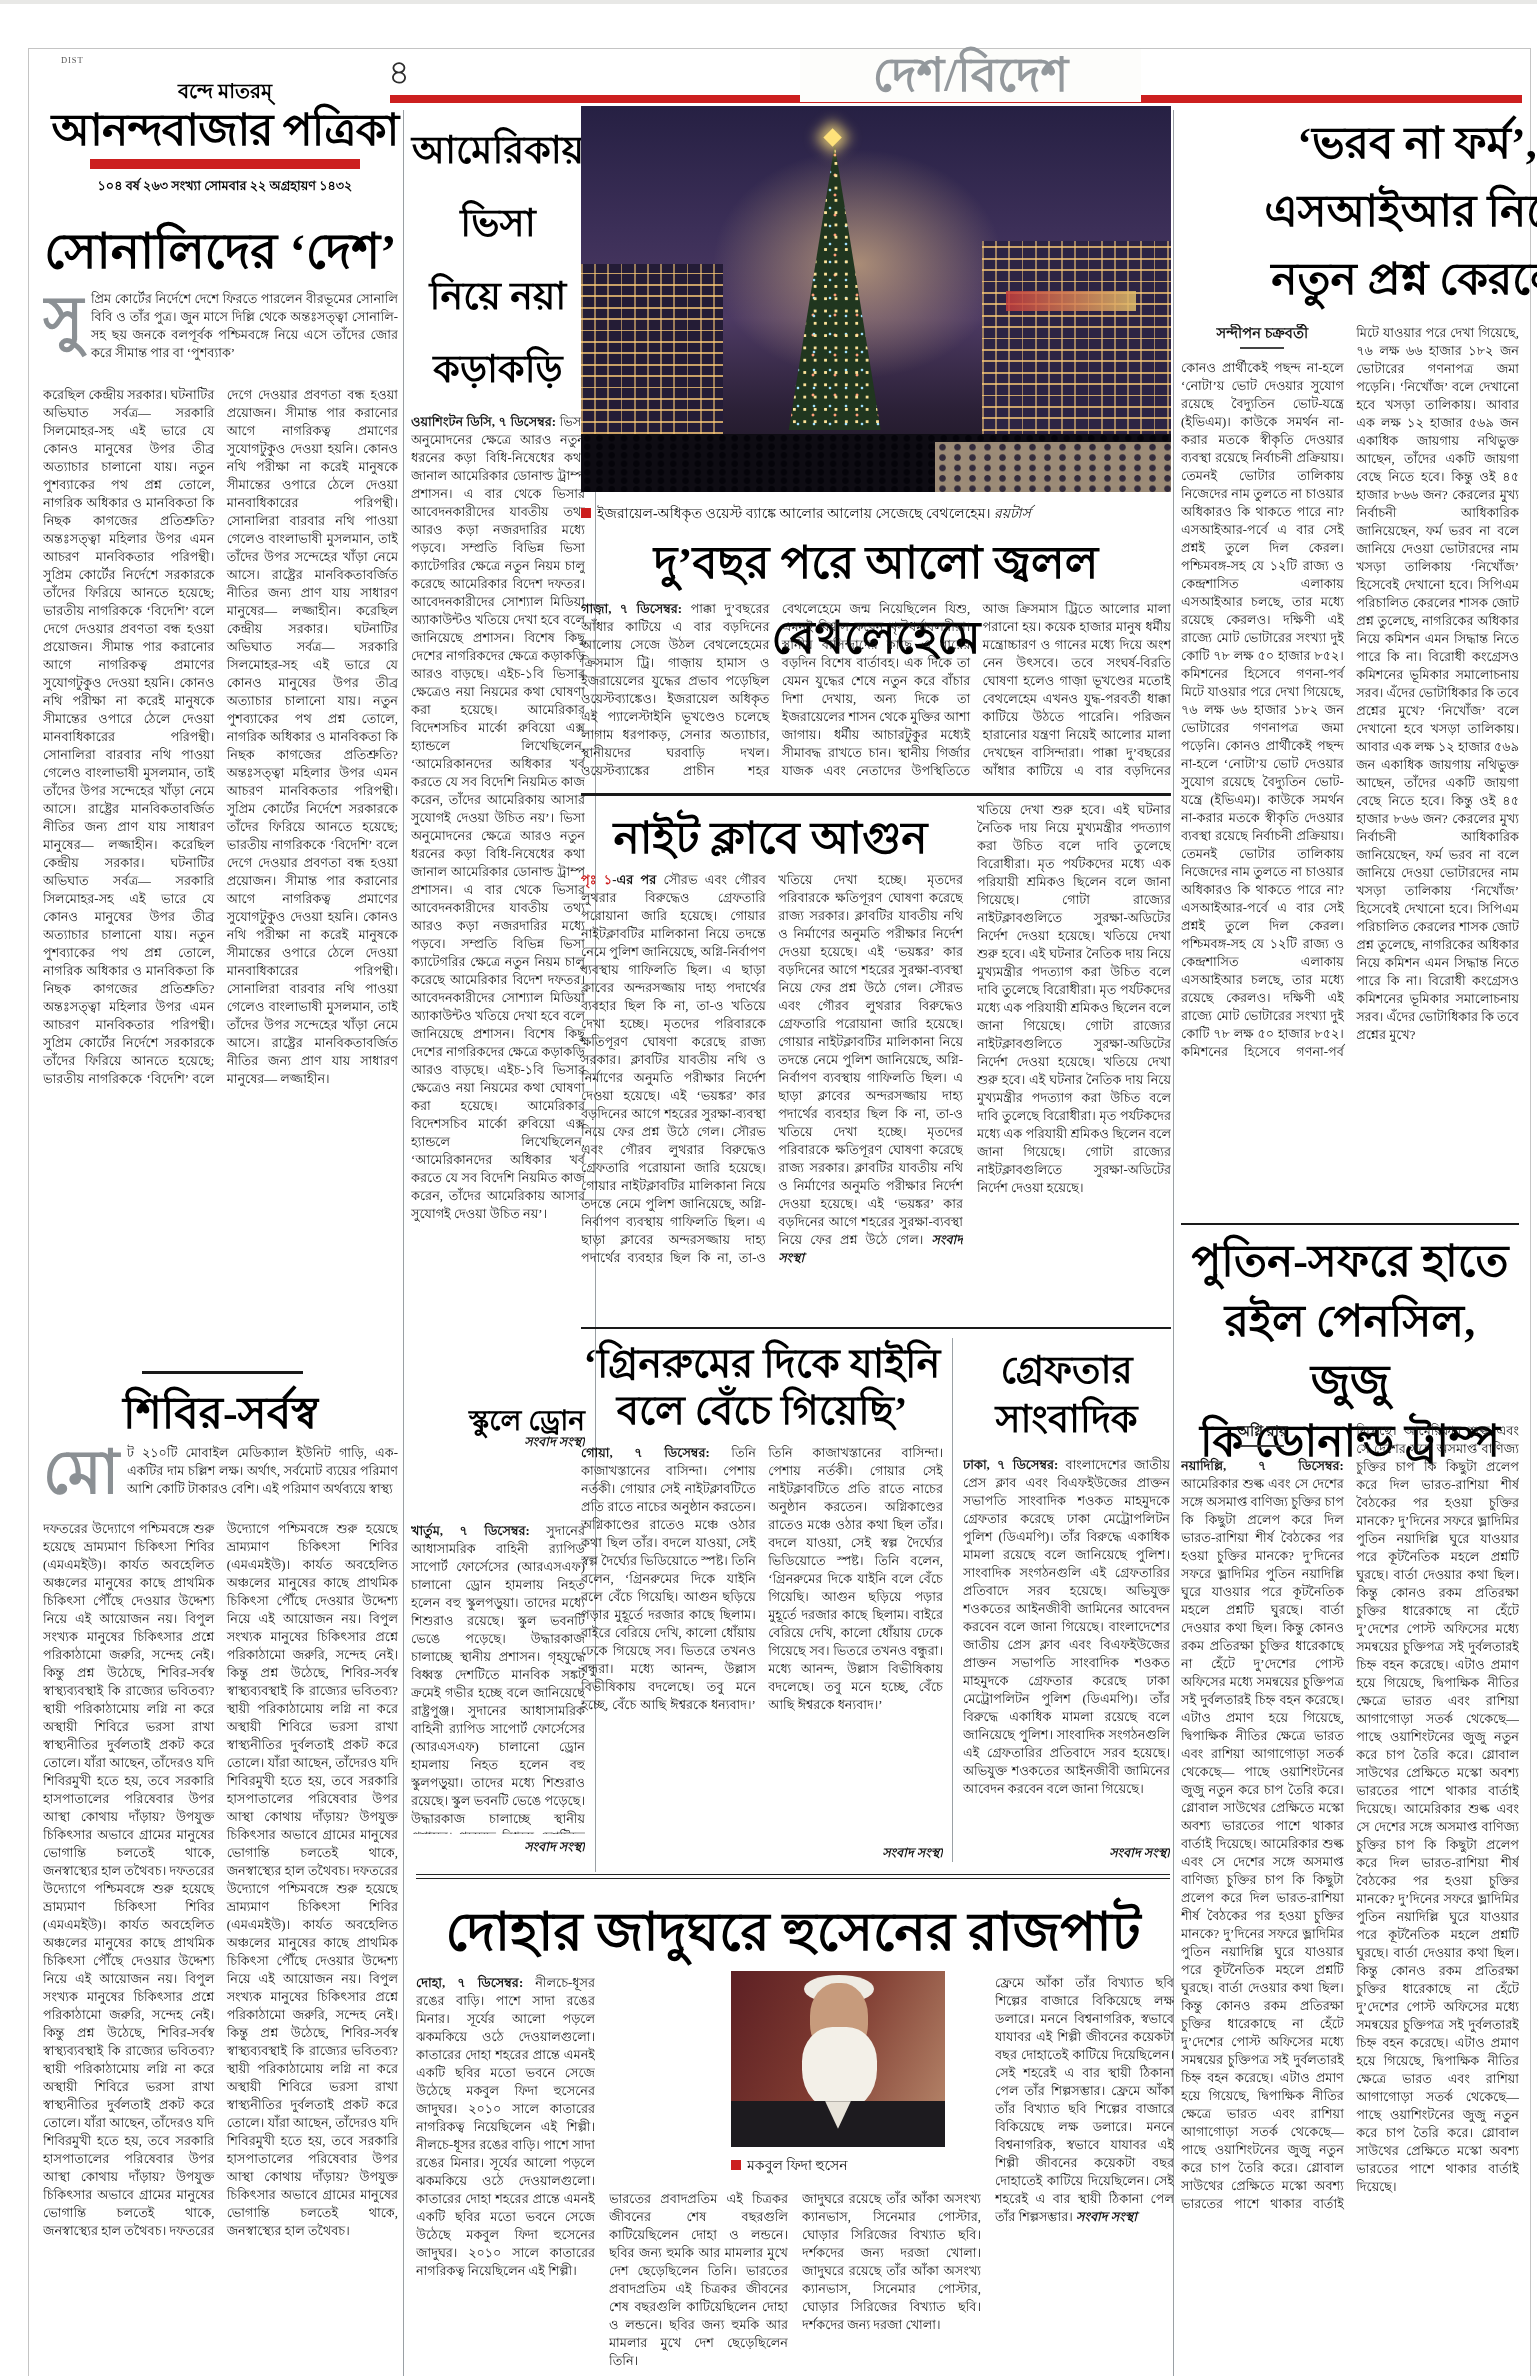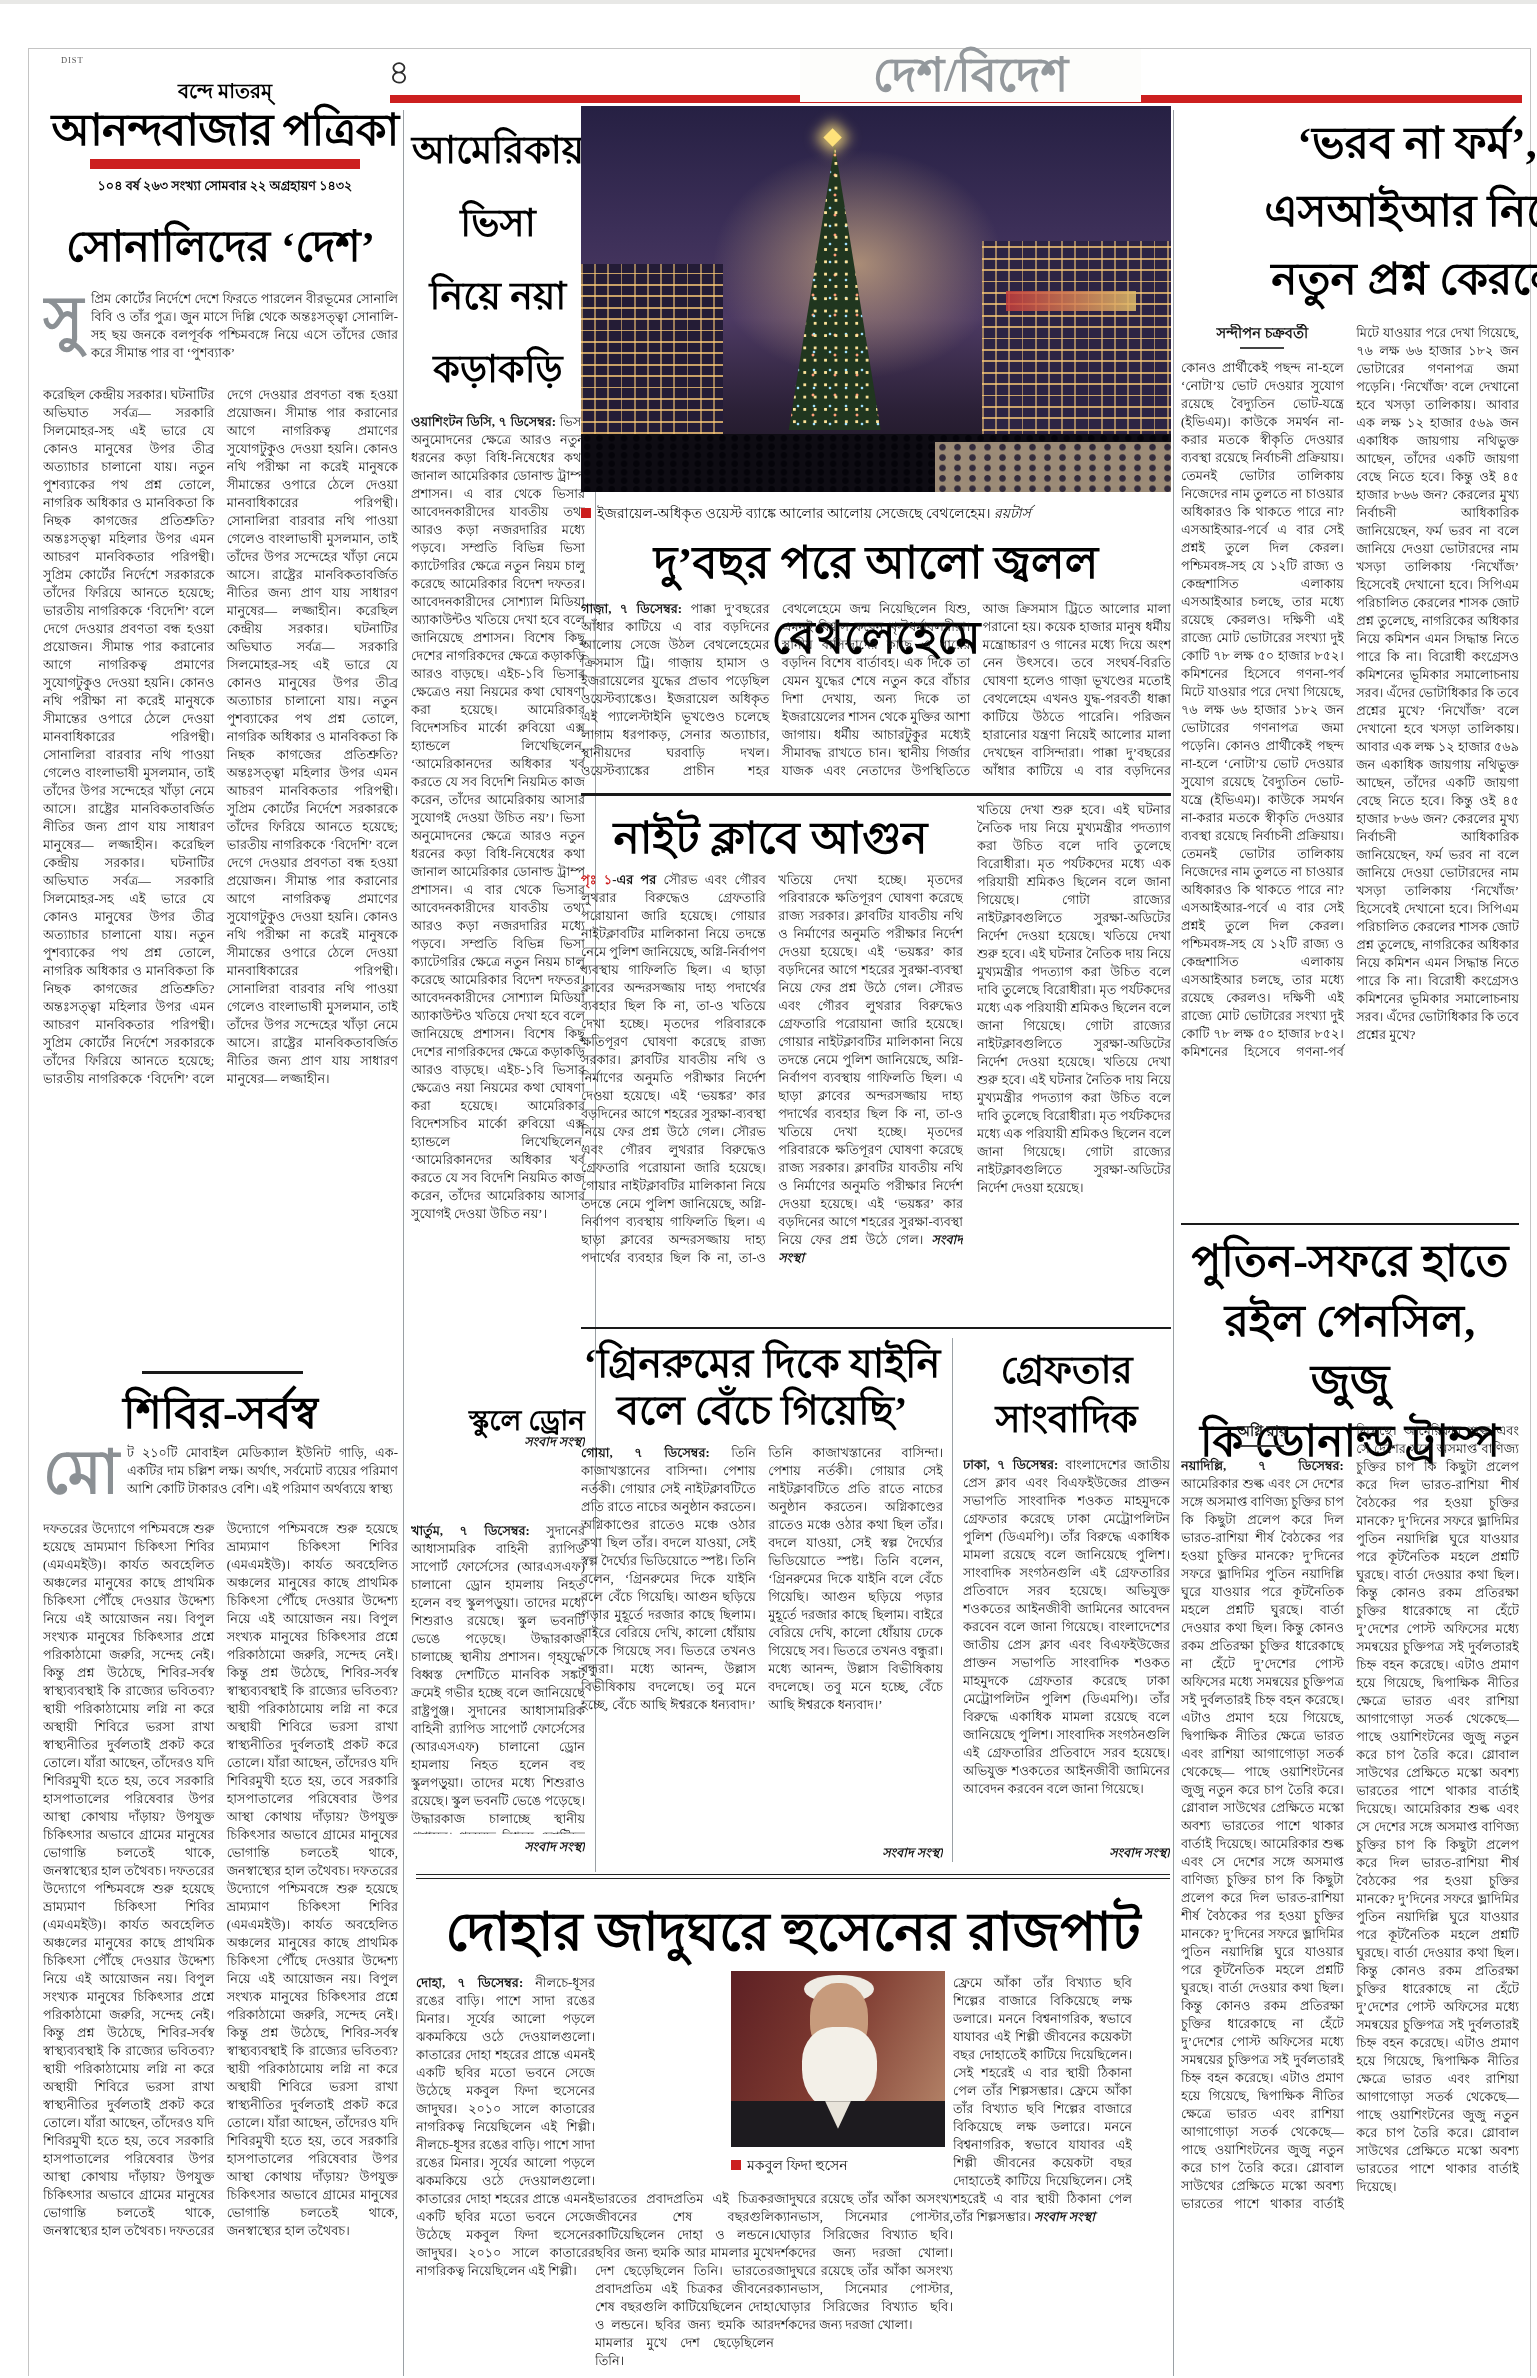--- a/index.html
+++ b/index.html
@@ -65,21 +65,21 @@
   <div class="abs h" style="left:43px;top:172px;width:364px;font-size:12.8px;">১০৪ বর্ষ ২৬৩ সংখ্যা সোমবার ২২ অগ্রহায়ণ ১৪৩২</div>
 
   <div class="abs" style="left:388px;top:42px;font-size:34px;color:#2c2c2c;">৪</div>
   <div class="abs" style="left:390px;top:91px;width:1132px;height:7.6px;background:#cc1f1f;"></div>
   <div class="abs h" style="left:800px;top:45px;width:341px;height:53px;font-size:47px;color:#93989c;background:#fdfdfb;line-height:53px;">দেশ/বিদেশ</div>
 
   <div class="vline" style="left:403px;top:106px;height:2266px;"></div>
   <div class="vline" style="left:595px;top:106px;height:1762px;"></div>
   <div class="vline" style="left:1173px;top:106px;height:2266px;"></div>
 
-  <div class="abs h" style="left:43px;top:210px;width:355px;font-size:43px;">সোনালিদের ‘দেশ’</div>
+  <div class="abs h" style="left:43px;top:210px;width:355px;font-size:49px;">সোনালিদের ‘দেশ’</div>
   <div class="abs b" style="left:43px;top:286px;width:355px;height:93px;">
     <span class="dropcap">সু</span><span>প্রিম কোর্টের নির্দেশে দেশে ফিরতে পারলেন বীরভূমের সোনালি বিবি ও তাঁর পুত্র। জুন মাসে দিল্লি থেকে অন্তঃসত্ত্বা সোনালি-সহ ছয় জনকে বলপূর্বক পশ্চিমবঙ্গে নিয়ে এসে তাঁদের জোর করে সীমান্ত পার বা ‘পুশব্যাক’</span>
   </div>
   <div class="abs b cols2" style="left:43px;top:382px;width:355px;height:973px;">
     <span>করেছিল কেন্দ্রীয় সরকার। ঘটনাটির অভিঘাত সর্বত্র— সরকারি সিলমোহর-সহ এই ভারে যে কোনও মানুষের উপর তীব্র অত্যাচার চালানো যায়। নতুন পুশব্যাকের পথ প্রশ্ন তোলে, নাগরিক অধিকার ও মানবিকতা কি নিছক কাগজের প্রতিশ্রুতি? অন্তঃসত্ত্বা মহিলার উপর এমন আচরণ মানবিকতার পরিপন্থী। সুপ্রিম কোর্টের নির্দেশে সরকারকে তাঁদের ফিরিয়ে আনতে হয়েছে; ভারতীয় নাগরিককে ‘বিদেশি’ বলে দেগে দেওয়ার প্রবণতা বন্ধ হওয়া প্রয়োজন। সীমান্ত পার করানোর আগে নাগরিকত্ব প্রমাণের সুযোগটুকুও দেওয়া হয়নি। কোনও নথি পরীক্ষা না করেই মানুষকে সীমান্তের ওপারে ঠেলে দেওয়া মানবাধিকারের পরিপন্থী। সোনালিরা বারবার নথি পাওয়া গেলেও বাংলাভাষী মুসলমান, তাই তাঁদের উপর সন্দেহের খাঁড়া নেমে আসে। রাষ্ট্রের মানবিকতাবর্জিত নীতির জন্য প্রাণ যায় সাধারণ মানুষের— লজ্জাহীন। করেছিল কেন্দ্রীয় সরকার। ঘটনাটির অভিঘাত সর্বত্র— সরকারি সিলমোহর-সহ এই ভারে যে কোনও মানুষের উপর তীব্র অত্যাচার চালানো যায়। নতুন পুশব্যাকের পথ প্রশ্ন তোলে, নাগরিক অধিকার ও মানবিকতা কি নিছক কাগজের প্রতিশ্রুতি? অন্তঃসত্ত্বা মহিলার উপর এমন আচরণ মানবিকতার পরিপন্থী। সুপ্রিম কোর্টের নির্দেশে সরকারকে তাঁদের ফিরিয়ে আনতে হয়েছে; ভারতীয় নাগরিককে ‘বিদেশি’ বলে দেগে দেওয়ার প্রবণতা বন্ধ হওয়া প্রয়োজন। সীমান্ত পার করানোর আগে নাগরিকত্ব প্রমাণের সুযোগটুকুও দেওয়া হয়নি। কোনও নথি পরীক্ষা না করেই মানুষকে সীমান্তের ওপারে ঠেলে দেওয়া মানবাধিকারের পরিপন্থী। সোনালিরা বারবার নথি পাওয়া গেলেও বাংলাভাষী মুসলমান, তাই তাঁদের উপর সন্দেহের খাঁড়া নেমে আসে। রাষ্ট্রের মানবিকতাবর্জিত নীতির জন্য প্রাণ যায় সাধারণ মানুষের— লজ্জাহীন। করেছিল কেন্দ্রীয় সরকার। ঘটনাটির অভিঘাত সর্বত্র— সরকারি সিলমোহর-সহ এই ভারে যে কোনও মানুষের উপর তীব্র অত্যাচার চালানো যায়। নতুন পুশব্যাকের পথ প্রশ্ন তোলে, নাগরিক অধিকার ও মানবিকতা কি নিছক কাগজের প্রতিশ্রুতি? অন্তঃসত্ত্বা মহিলার উপর এমন আচরণ মানবিকতার পরিপন্থী। সুপ্রিম কোর্টের নির্দেশে সরকারকে তাঁদের ফিরিয়ে আনতে হয়েছে; ভারতীয় নাগরিককে ‘বিদেশি’ বলে দেগে দেওয়ার প্রবণতা বন্ধ হওয়া প্রয়োজন। সীমান্ত পার করানোর আগে নাগরিকত্ব প্রমাণের সুযোগটুকুও দেওয়া হয়নি। কোনও নথি পরীক্ষা না করেই মানুষকে সীমান্তের ওপারে ঠেলে দেওয়া মানবাধিকারের পরিপন্থী। সোনালিরা বারবার নথি পাওয়া গেলেও বাংলাভাষী মুসলমান, তাই তাঁদের উপর সন্দেহের খাঁড়া নেমে আসে। রাষ্ট্রের মানবিকতাবর্জিত নীতির জন্য প্রাণ যায় সাধারণ মানুষের— লজ্জাহীন।</span>
   </div>
 
   <div class="hline" style="left:142px;top:1367px;width:161px;height:2.8px;"></div>
   <div class="abs h" style="left:43px;top:1376px;width:355px;font-size:44px;">শিবির-সর্বস্ব</div>
   <div class="abs b" style="left:43px;top:1440px;width:355px;height:74px;">
@@ -164,21 +164,21 @@
   <div class="abs b" style="left:963px;top:1452px;width:207px;height:386px;">
     <span class="dl">ঢাকা, ৭ ডিসেম্বর:</span>
     <span>বাংলাদেশের জাতীয় প্রেস ক্লাব এবং বিএফইউজের প্রাক্তন সভাপতি সাংবাদিক শওকত মাহমুদকে গ্রেফতার করেছে ঢাকা মেট্রোপলিটন পুলিশ (ডিএমপি)। তাঁর বিরুদ্ধে একাধিক মামলা রয়েছে বলে জানিয়েছে পুলিশ। সাংবাদিক সংগঠনগুলি এই গ্রেফতারির প্রতিবাদে সরব হয়েছে। অভিযুক্ত শওকতের আইনজীবী জামিনের আবেদন করবেন বলে জানা গিয়েছে। বাংলাদেশের জাতীয় প্রেস ক্লাব এবং বিএফইউজের প্রাক্তন সভাপতি সাংবাদিক শওকত মাহমুদকে গ্রেফতার করেছে ঢাকা মেট্রোপলিটন পুলিশ (ডিএমপি)। তাঁর বিরুদ্ধে একাধিক মামলা রয়েছে বলে জানিয়েছে পুলিশ। সাংবাদিক সংগঠনগুলি এই গ্রেফতারির প্রতিবাদে সরব হয়েছে। অভিযুক্ত শওকতের আইনজীবী জামিনের আবেদন করবেন বলে জানা গিয়েছে।</span>
   </div>
   <div class="abs b" style="left:963px;top:1840px;width:207px;height:19px;">
     <span class="credit">সংবাদ সংস্থা</span>
   </div>
 
   <div class="abs" style="left:416px;top:1870px;width:754px;height:2.8px;border-top:1.9px solid #222;border-bottom:1.9px solid #222;"></div>
   <div class="abs h" style="left:416px;top:1887px;width:754px;font-size:53px;">দোহার জাদুঘরে হুসেনের রাজপাট</div>
-  <div class="abs" style="left:416px;top:1970px;width:754px;height:401px;display:flex;gap:0;">
+  <div class="abs" style="left:416px;top:1970px;width:754px;height:401px;display:flex;gap:14px;">
     <div class="b doha-col" style="height:401px;">
       <span class="dl">দোহা, ৭ ডিসেম্বর:</span>
       <span>নীলচে-ধূসর রঙের বাড়ি। পাশে সাদা রঙের মিনার। সূর্যের আলো পড়লে ঝকমকিয়ে ওঠে দেওয়ালগুলো। কাতারের দোহা শহরের প্রান্তে এমনই একটি ছবির মতো ভবনে সেজে উঠেছে মকবুল ফিদা হুসেনের জাদুঘর। ২০১০ সালে কাতারের নাগরিকত্ব নিয়েছিলেন এই শিল্পী। নীলচে-ধূসর রঙের বাড়ি। পাশে সাদা রঙের মিনার। সূর্যের আলো পড়লে ঝকমকিয়ে ওঠে দেওয়ালগুলো। কাতারের দোহা শহরের প্রান্তে এমনই একটি ছবির মতো ভবনে সেজে উঠেছে মকবুল ফিদা হুসেনের জাদুঘর। ২০১০ সালে কাতারের নাগরিকত্ব নিয়েছিলেন এই শিল্পী।</span>
     </div>
     <div class="b doha-col pad-photo" style="height:401px;">
       <span>ভারতের প্রবাদপ্রতিম এই চিত্রকর জীবনের শেষ বছরগুলি কাটিয়েছিলেন দোহা ও লন্ডনে। ছবির জন্য হুমকি আর মামলার মুখে দেশ ছেড়েছিলেন তিনি। ভারতের প্রবাদপ্রতিম এই চিত্রকর জীবনের শেষ বছরগুলি কাটিয়েছিলেন দোহা ও লন্ডনে। ছবির জন্য হুমকি আর মামলার মুখে দেশ ছেড়েছিলেন তিনি।</span>
     </div>
     <div class="b doha-col pad-photo" style="height:401px;">
       <span>জাদুঘরে রয়েছে তাঁর আঁকা অসংখ্য ক্যানভাস, সিনেমার পোস্টার, ঘোড়ার সিরিজের বিখ্যাত ছবি। দর্শকদের জন্য দরজা খোলা। জাদুঘরে রয়েছে তাঁর আঁকা অসংখ্য ক্যানভাস, সিনেমার পোস্টার, ঘোড়ার সিরিজের বিখ্যাত ছবি। দর্শকদের জন্য দরজা খোলা।</span>
     </div>

